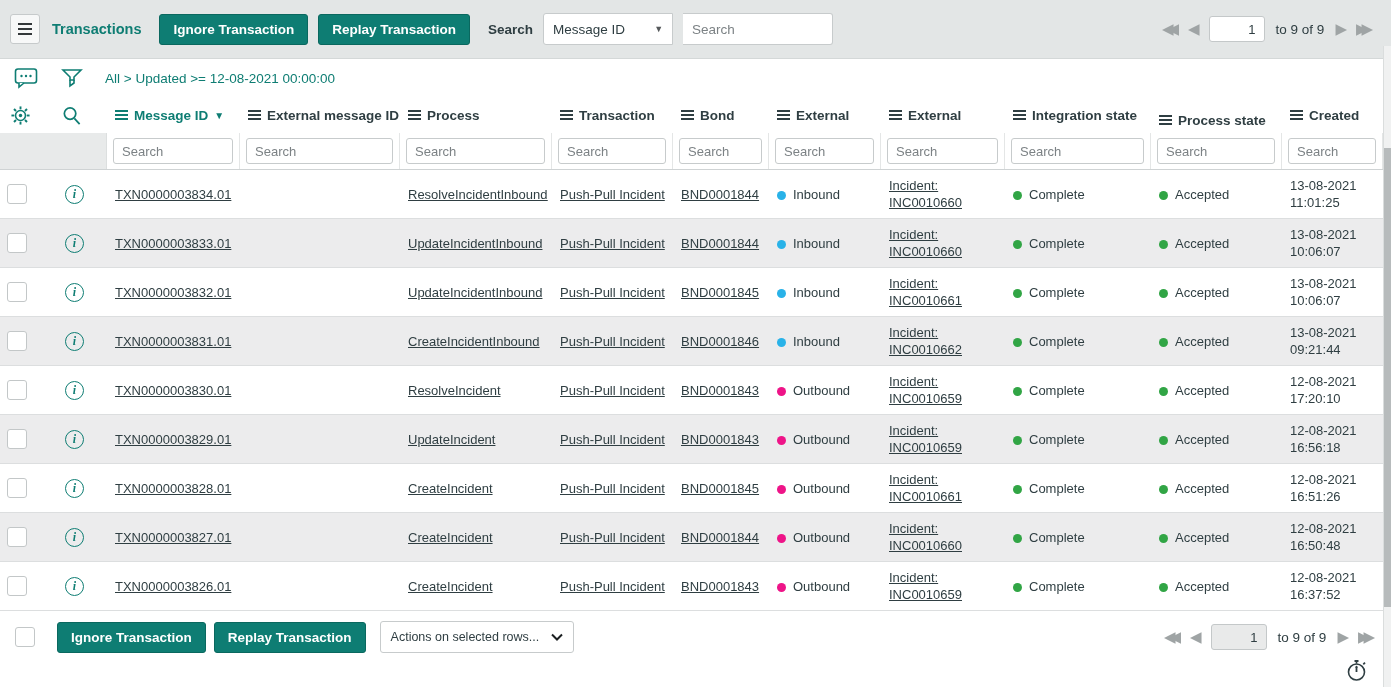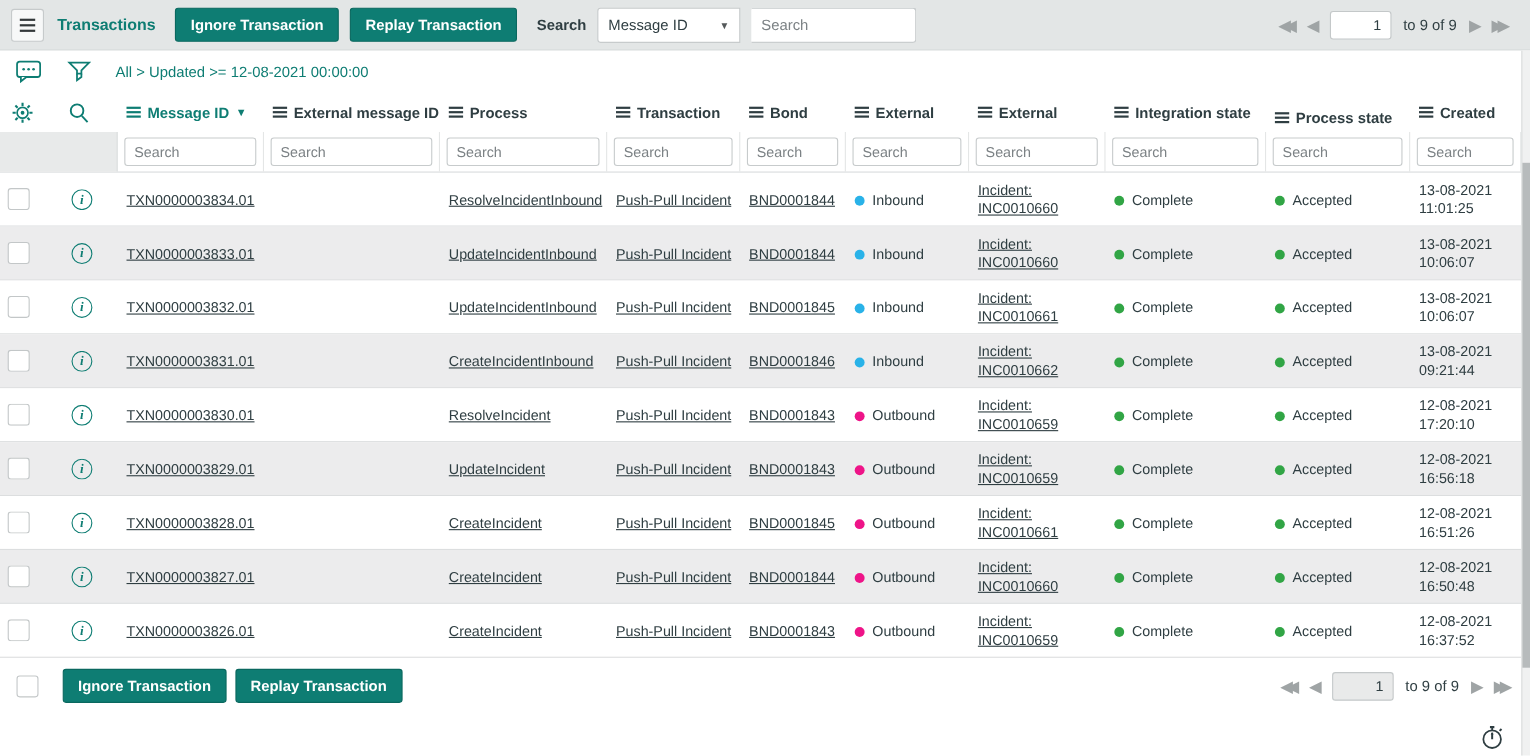--- a/index.html
+++ b/index.html
@@ -1,21 +1,21 @@
 <!DOCTYPE html>
 <html style="--accent: #0e7d73; --toolbar-bg: #e3e6e6; --inbound: #29b2e8; --outbound: #ee1488; --green: #31a545; --row-alt: #ececed;"><head>
 <meta charset="utf-8">
 <style>
   * { margin:0; padding:0; box-sizing:border-box; }
   html,body { width:1391px; height:687px; background:#ffffff; overflow:hidden;
     font-family:"Liberation Sans", sans-serif; color:#2f3e42; }
   body { position:relative; font-size:13px; }
 
   
-  .topbar { height:46px; background:var(--toolbar-bg,#e3e6e6); display:flex; align-items:center;
+  .topbar { height:59px; background:var(--toolbar-bg,#e3e6e6); display:flex; align-items:center;
     padding:0 10px; gap:10px; border-bottom:1px solid #d4d8d8; }
   .menu-btn { width:30px; height:30px; background:#f7f8f8; border:1px solid #c6cacb; border-radius:3px;
     display:flex; flex-direction:column; justify-content:center; align-items:center; gap:3px; cursor:pointer; }
   .menu-btn i { display:block; width:14px; height:2px; background:#33383a; }
   .app-title { color:var(--accent,#0e7d73); font-weight:700; font-size:14.5px; margin:0 8px 0 2px; }
   .btn { background:var(--accent,#0e7d73); border:1px solid #0a685f; color:#fff; font-weight:700;
     font-size:13.5px; padding:7px 13px; border-radius:3px; cursor:pointer; font-family:inherit; }
   .search-lbl { font-weight:700; font-size:13.5px; margin-left:8px; }
   .sel-box { height:32px; width:130px; background:#fff; border:1px solid #c7cbcc; border-radius:3px 0 0 3px;
     display:flex; align-items:center; justify-content:space-between; padding:0 9px; cursor:pointer; }
@@ -246,21 +246,21 @@
 
   <div id="tbody">
 
   <div class="tr">
         <div class="td" style="width: 55px; padding: 0px;">
           <div class="checkbox"></div>
         </div>
         <div class="td" style="width: 52px; padding: 0px;"><span class="info-icon">i</span></div>
         <div class="td" style="width: 133px;"><span class="lnk">TXN0000003834.01</span></div>
         <div class="td" style="width: 160px;"></div>
-        <div class="td" style="width: 152px;"><span class="lnk">ResolveIncidentInbound</span></div>
+        <div class="td" style="width: 152px; text-decoration: underline;"><span class="lnk">ResolveIncidentInbound</span></div>
         <div class="td" style="width: 121px;"><span class="lnk">Push-Pull Incident</span></div>
         <div class="td" style="width: 96px;"><span class="lnk">BND0001844</span></div>
         <div class="td" style="width: 112px;"><span class="dot inbound"></span><span>Inbound</span></div>
         <div class="td" style="width: 124px;"><span class="lnk">Incident:<br>INC0010660</span></div>
         <div class="td" style="width: 146px;"><span class="dot green"></span><span>Complete</span></div>
         <div class="td" style="width: 131px;"><span class="dot green"></span><span>Accepted</span></div>
         <div class="td" style="width: 101px;">13-08-2021<br>11:01:25</div>
       </div>
       <div class="tr alt">
         <div class="td" style="width: 55px; padding: 0px;">
@@ -390,20 +390,26 @@
         <div class="td" style="width: 131px;"><span class="dot green"></span><span>Accepted</span></div>
         <div class="td" style="width: 101px;">12-08-2021<br>16:37:52</div>
       </div>
     </div>
 </div>
 
 <div class="footer">
   <div class="checkbox"></div>
   <button class="btn">Ignore Transaction</button>
   <button class="btn">Replay Transaction</button>
+  <div class="fake-select">
+    <span>Actions on selected rows...</span>
+    <svg width="12" height="8" viewBox="0 0 12 8" fill="none" stroke="#1b1f21" stroke-width="2">
+        <path d="M1 1.5 L6 6.5 L11 1.5"></path>
+      </svg>
+  </div>
   <div class="spacer"></div>
   <div class="pager" style="margin-right:16px;">
     <span class="pg double">◀◀</span>
     <span class="pg">◀</span>
     <input class="pg-input gray" value="1" style="">
     <span class="pg-text">to 9 of 9</span>
     <span class="pg">▶</span>
     <span class="pg double">▶▶</span>
   </div>
 </div>

